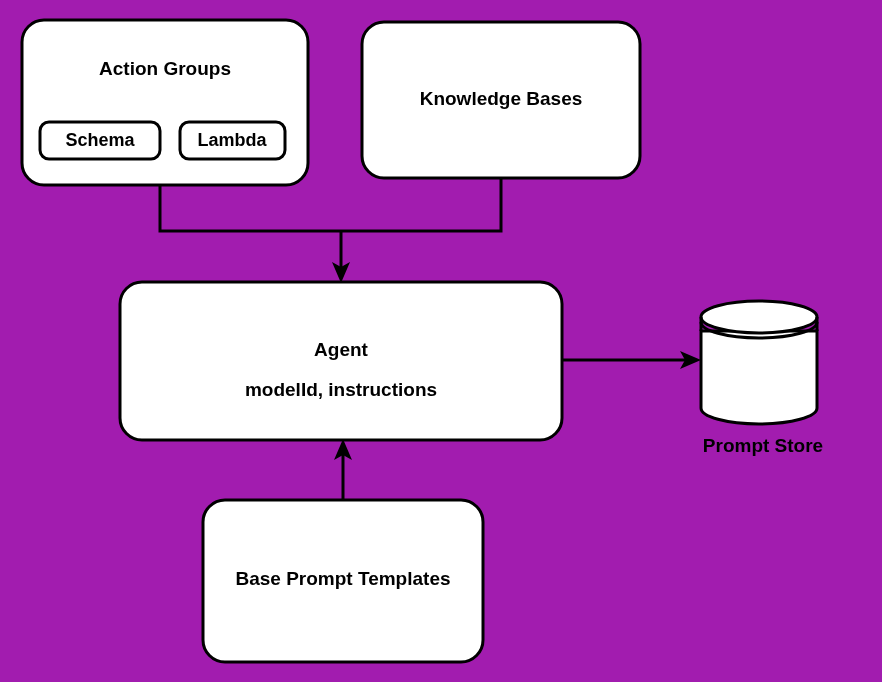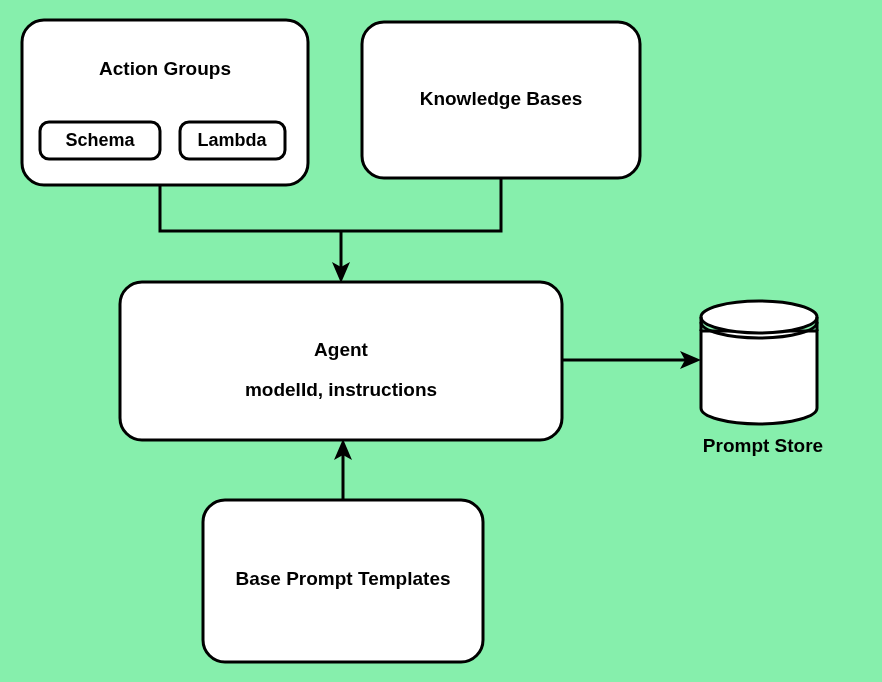--- a/index.html
+++ b/index.html
@@ -9,21 +9,21 @@
     background: #ffffff;
   }
   body {
     font-family: "Liberation Sans", "DejaVu Sans", sans-serif;
     -webkit-font-smoothing: antialiased;
   }
   #diagram-canvas {
     position: relative;
     width: 882px;
     height: 682px;
-    background: #86efac;
+    background: #a21caf;
     overflow: hidden;
   }
   #diagram-svg {
     position: absolute;
     top: 0;
     left: 0;
     width: 882px;
     height: 682px;
   }
   .node-box {

